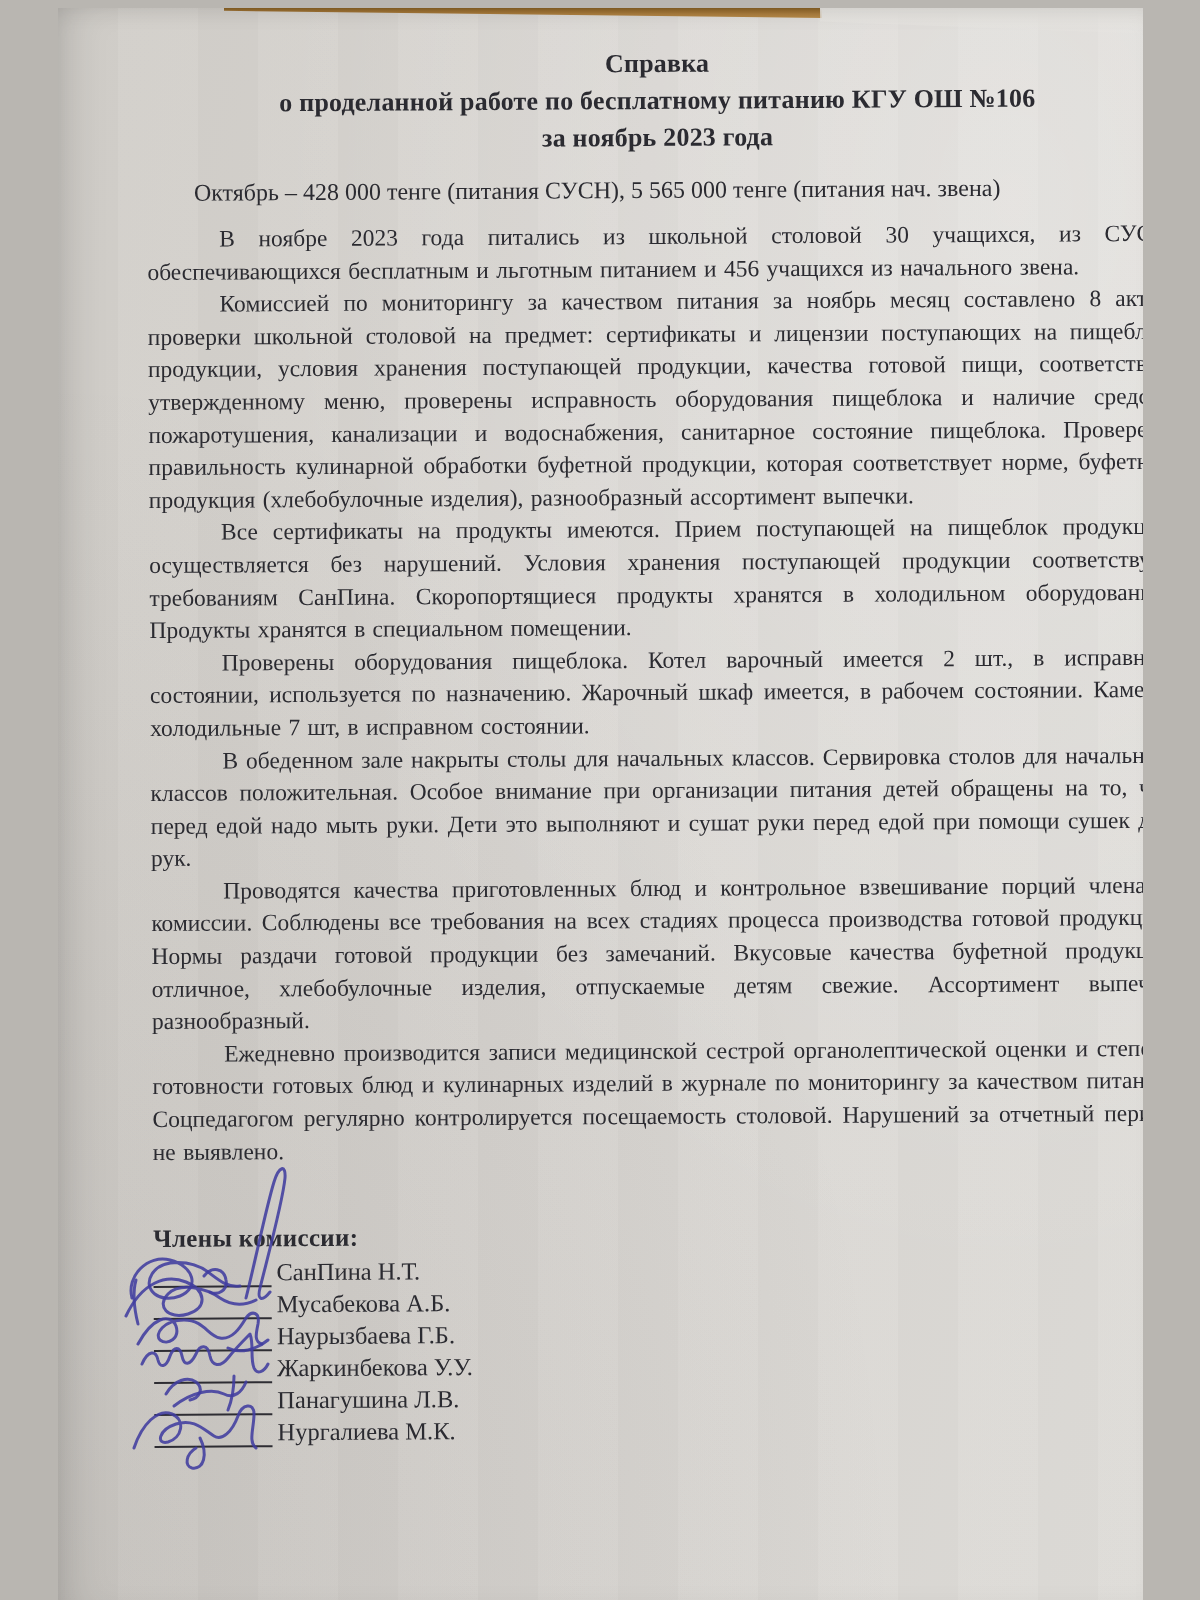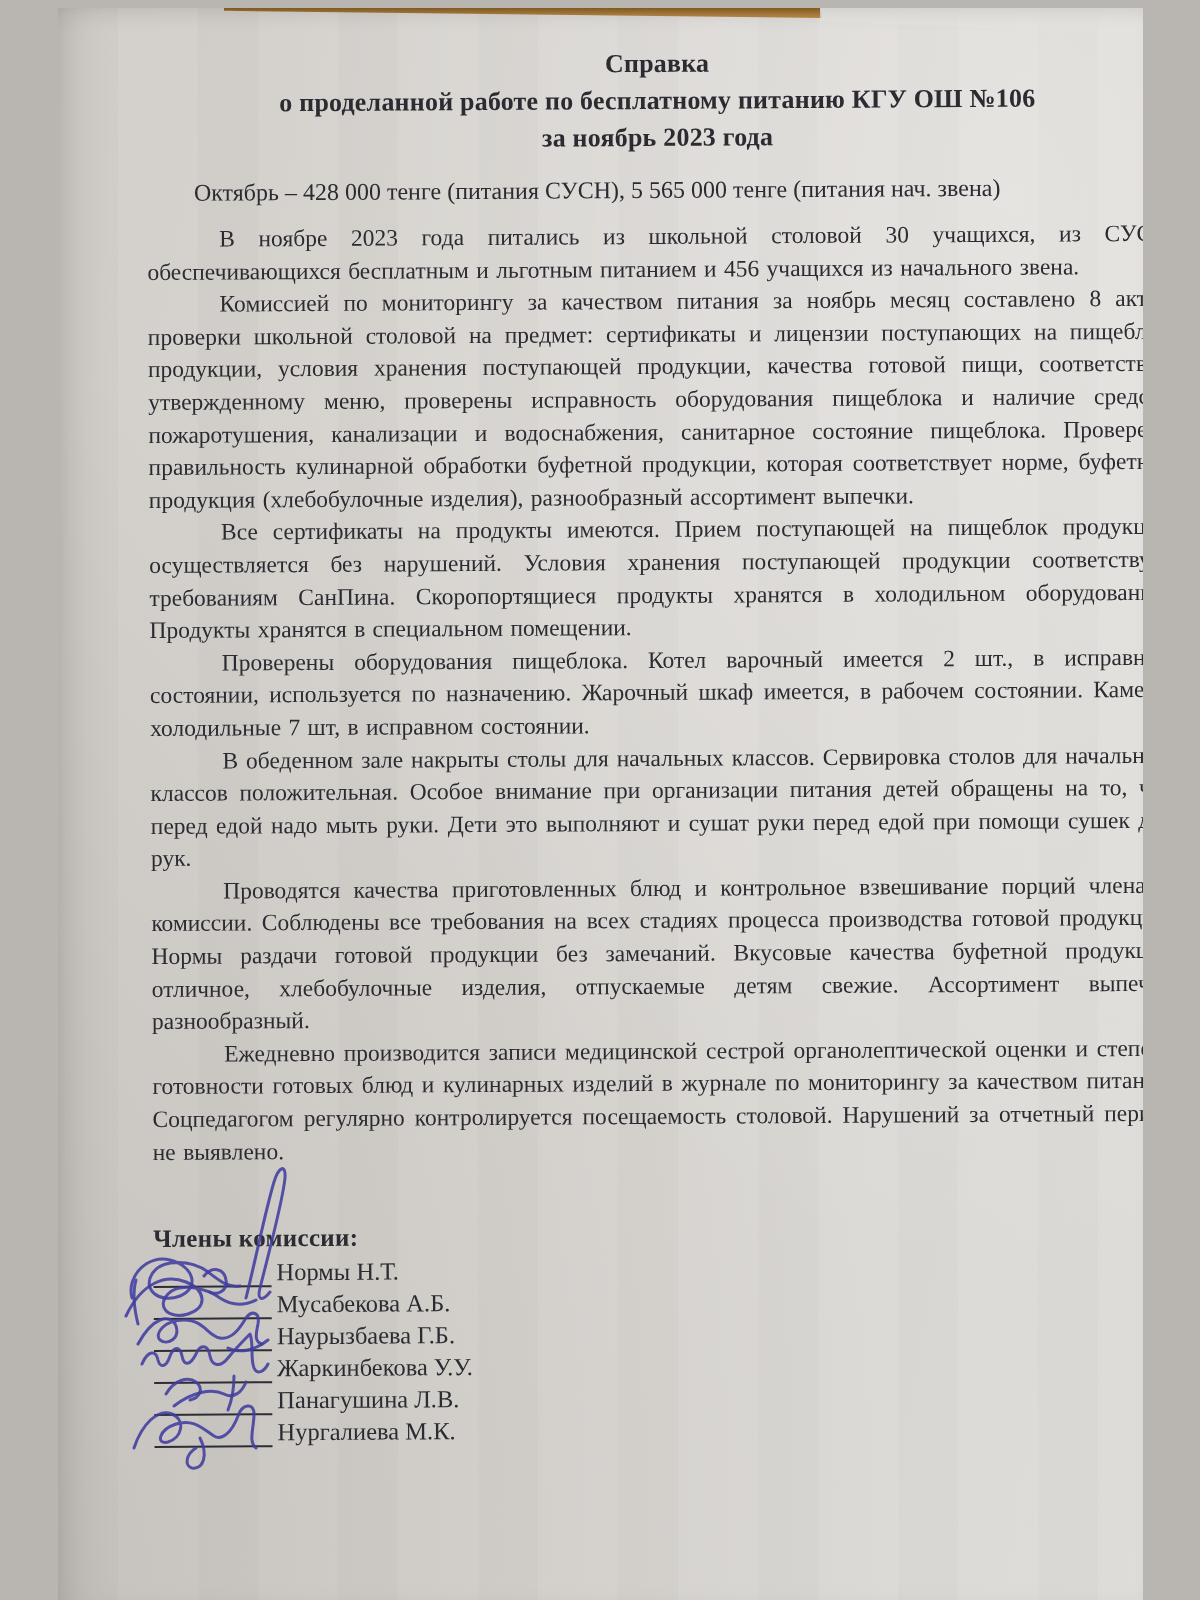--- a/index.html
+++ b/index.html
@@ -74,21 +74,21 @@
       <p class="para">Проверены оборудования пищеблока. Котел варочный имеется 2 шт., в исправном состоянии, используется по назначению. Жарочный шкаф имеется, в рабочем состоянии. Камеры холодильные 7 шт, в исправном состоянии.</p>
       <p class="para">В обеденном зале накрыты столы для начальных классов. Сервировка столов для начальных классов положительная. Особое внимание при организации питания детей обращены на то, что перед едой надо мыть руки. Дети это выполняют и сушат руки перед едой при помощи сушек для рук.</p>
       <p class="para">Проводятся качества приготовленных блюд и контрольное взвешивание порций членами комиссии. Соблюдены все требования на всех стадиях процесса производства готовой продукции. Нормы раздачи готовой продукции без замечаний. Вкусовые качества буфетной продукции отличное, хлебобулочные изделия, отпускаемые детям свежие. Ассортимент выпечки разнообразный.</p>
       <p class="para">Ежедневно производится записи медицинской сестрой органолептической оценки и степень готовности готовых блюд и кулинарных изделий в журнале по мониторингу за качеством питания. Соцпедагогом регулярно контролируется посещаемость столовой. Нарушений за отчетный период не выявлено.</p>
     </div>
 
     <div class="commission">
       <div class="commission-heading">Члены комиссии:</div>
       <div class="member-row">
         <span class="sig-line"></span>
-        <span class="member-name">Нормы Н.Т.</span>
+        <span class="member-name">СанПина Н.Т.</span>
       </div>
       <div class="member-row">
         <span class="sig-line"></span>
         <span class="member-name">Мусабекова А.Б.</span>
       </div>
       <div class="member-row">
         <span class="sig-line"></span>
         <span class="member-name">Наурызбаева Г.Б.</span>
       </div>
       <div class="member-row">

